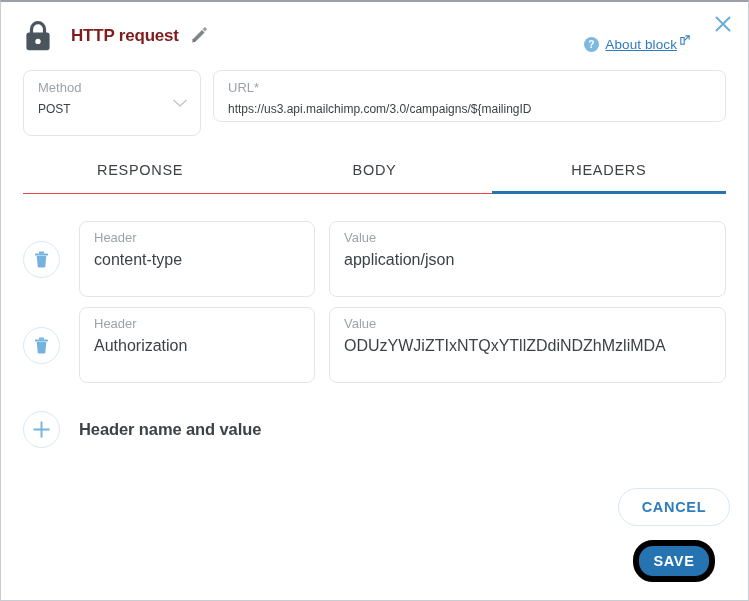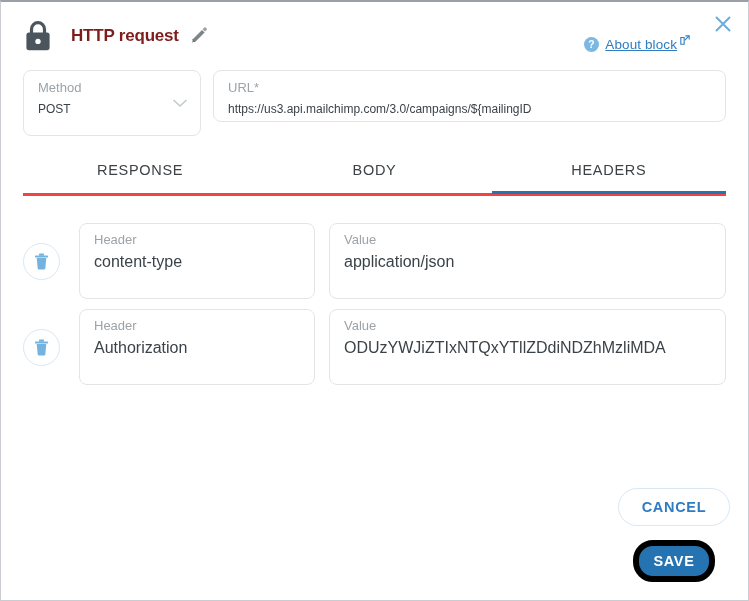--- a/index.html
+++ b/index.html
@@ -135,21 +135,21 @@
     right: 12px;
     top: 27px;
     width: 16px;
     height: 10px;
   }
 
   
   .tabs {
     display: flex;
     margin: 25px 22px 0 22px;
-    border-bottom: 3px solid #ef4444;
+    border-bottom: 1px solid #ef4444;
   }
   .tab {
     flex: 1;
     text-align: center;
     font-size: 14.5px;
     letter-spacing: 0.7px;
     color: #3c4246;
     padding-bottom: 13px;
     position: relative;
     top: 1px;
@@ -363,19 +363,27 @@
         <div class="field-label">Header</div>
         <div class="field-value">Authorization</div>
       </div>
       <div class="field val-field">
         <div class="field-label">Value</div>
         <div class="field-value">ODUzYWJiZTIxNTQxYTllZDdiNDZhMzliMDA</div>
       </div>
     </div>
   </div>
 
+  <div class="add-row">
+    <div class="plus-btn">
+      <svg class="plus-icon" viewBox="0 0 17 17">
+        <path d="M8.5 1.2v14.6M1.2 8.5h14.6" stroke="#74b3e0" stroke-width="1.9" stroke-linecap="round"></path>
+      </svg>
+    </div>
+    <div class="add-label">Header name and value</div>
+  </div>
 
   <div class="footer">
     <div class="btn btn-cancel">CANCEL</div>
     <div class="btn btn-save">SAVE</div>
   </div>
 
 </div>
 
 </body></html>

